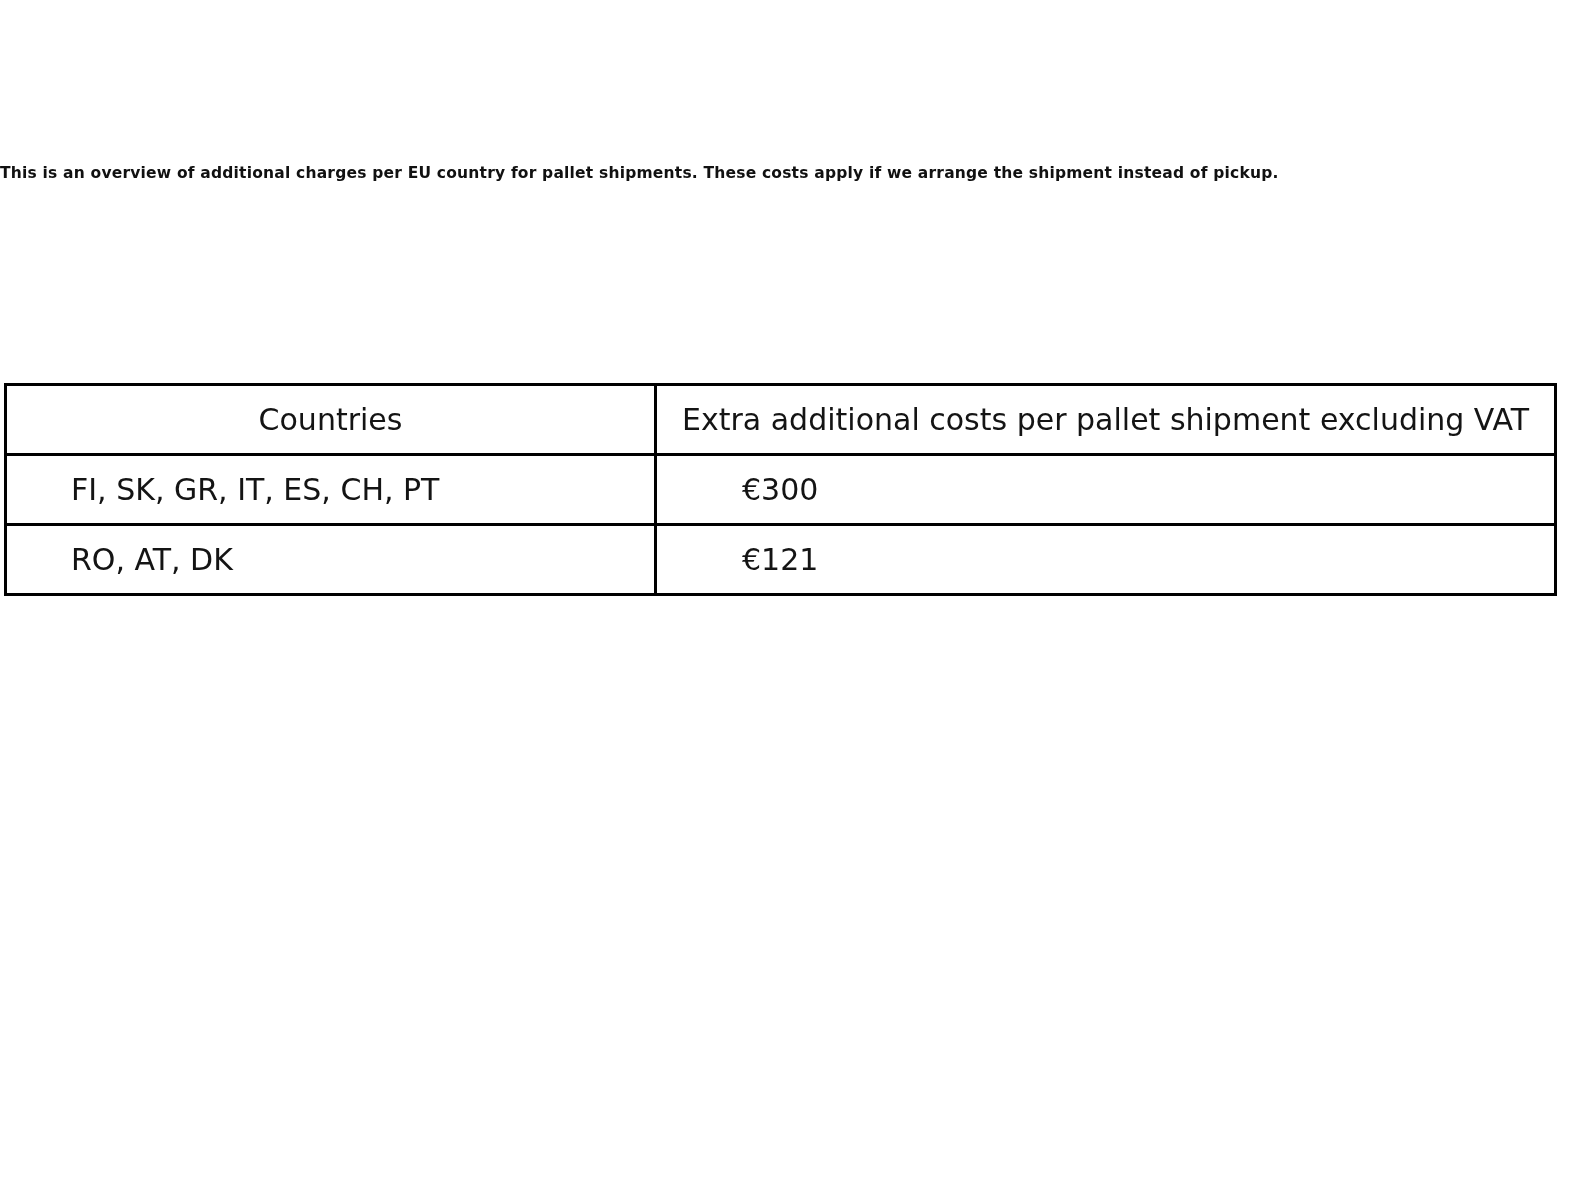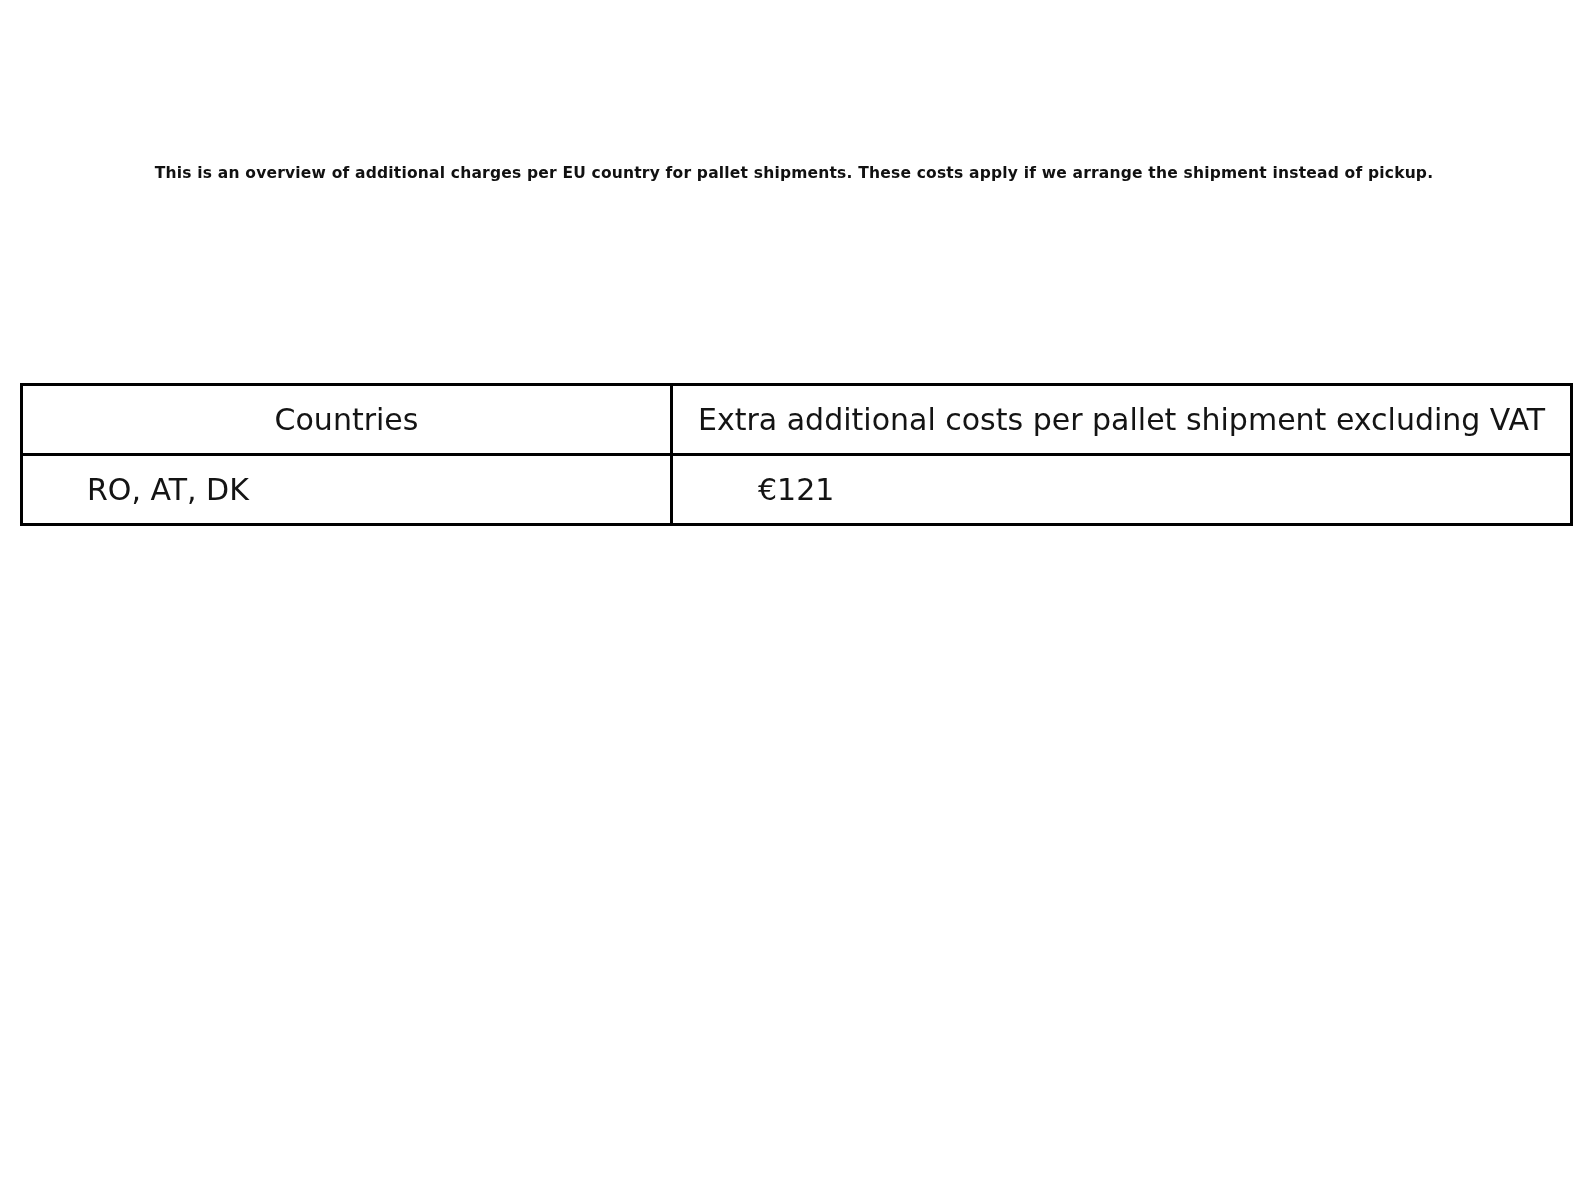--- a/index.html
+++ b/index.html
@@ -13,31 +13,31 @@
     height: 1191px;
     font-family: "DejaVu Sans", sans-serif;
     color: #111111;
     overflow: hidden;
   }
   .intro {
     position: absolute;
     top: 162px;
     left: 0;
     width: 100%;
-    text-align: center;
+    text-align: left;
     font-size: 15.5px;
     line-height: 23px;
     font-weight: 700;
     color: #111111;
     letter-spacing: 0.2px;
   }
   table.charges {
     position: absolute;
     top: 383px;
-    left: 20px;
+    left: 4px;
     width: 1550px;
     border-collapse: collapse;
     table-layout: fixed;
   }
   table.charges col.c1 { width: 650px; }
   table.charges col.c2 { width: 900px; }
   table.charges th,
   table.charges td {
     border: 3px solid #000000;
     height: 70px;
@@ -75,17 +75,21 @@
     <col class="c2">
   </colgroup>
   <thead>
     <tr>
       <th>Countries</th>
       <th>Extra additional costs per pallet shipment excluding VAT</th>
     </tr>
   </thead>
   <tbody>
     <tr>
+      <td class="countries-cell">FI, SK, GR, IT, ES, CH, PT</td>
+      <td class="cost-cell">€300</td>
+    </tr>
+    <tr>
       <td class="countries-cell">RO, AT, DK</td>
       <td class="cost-cell">€121</td>
     </tr>
   </tbody>
 </table>
 
 </body></html>

